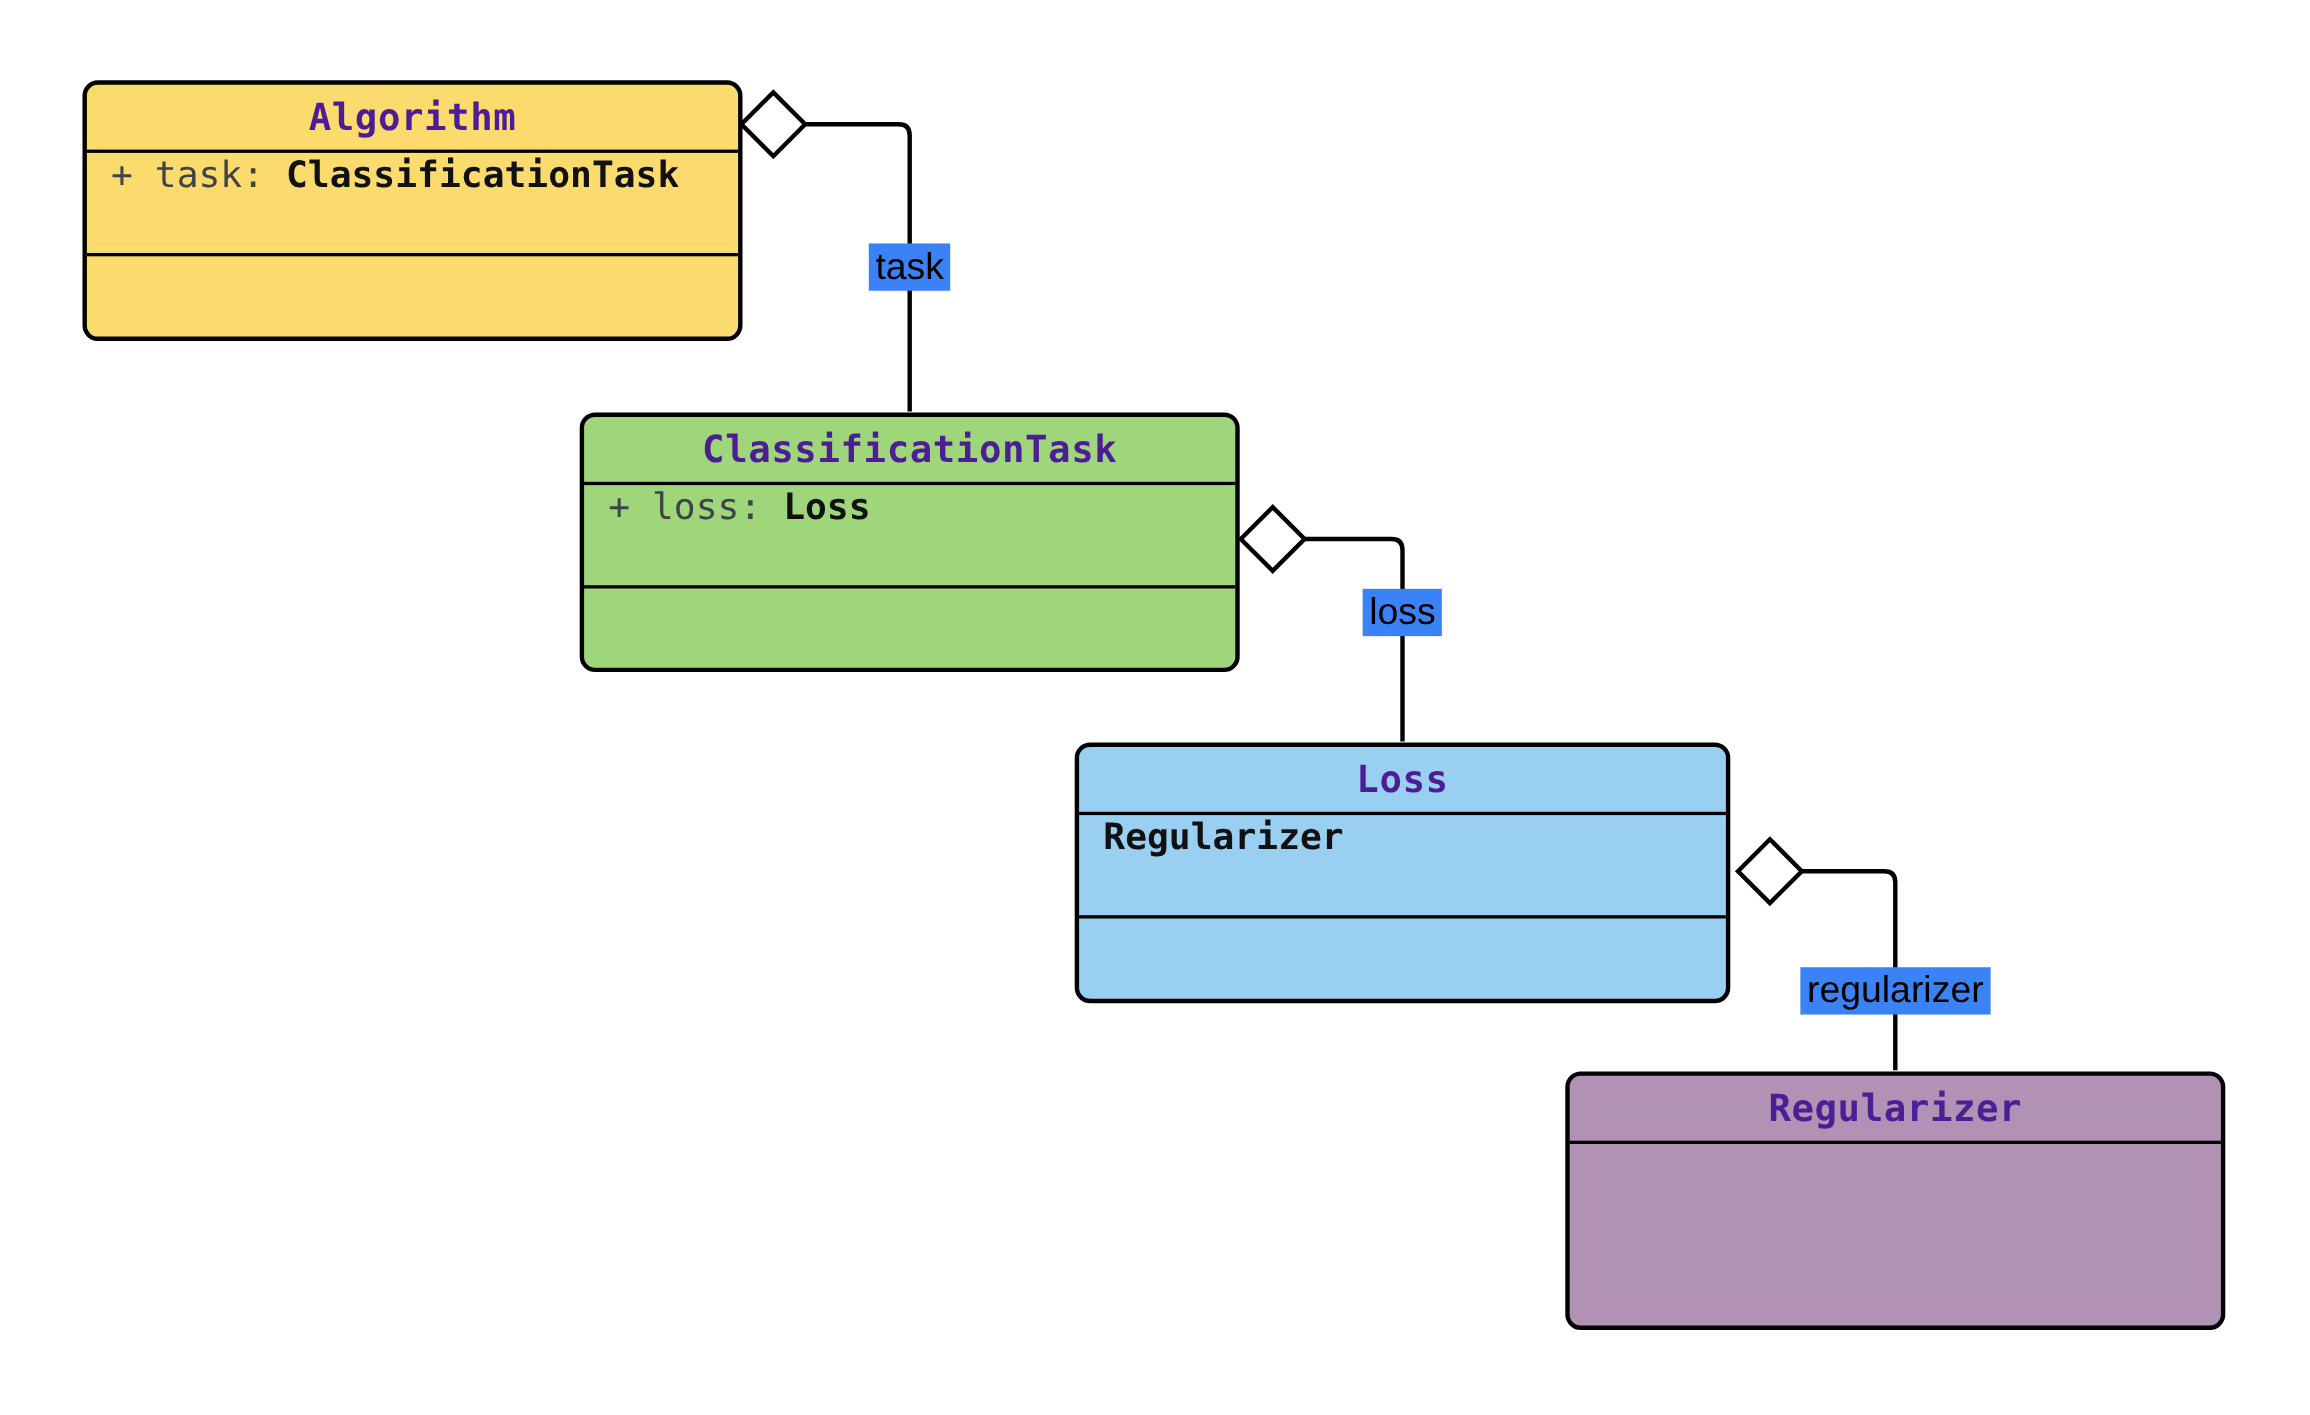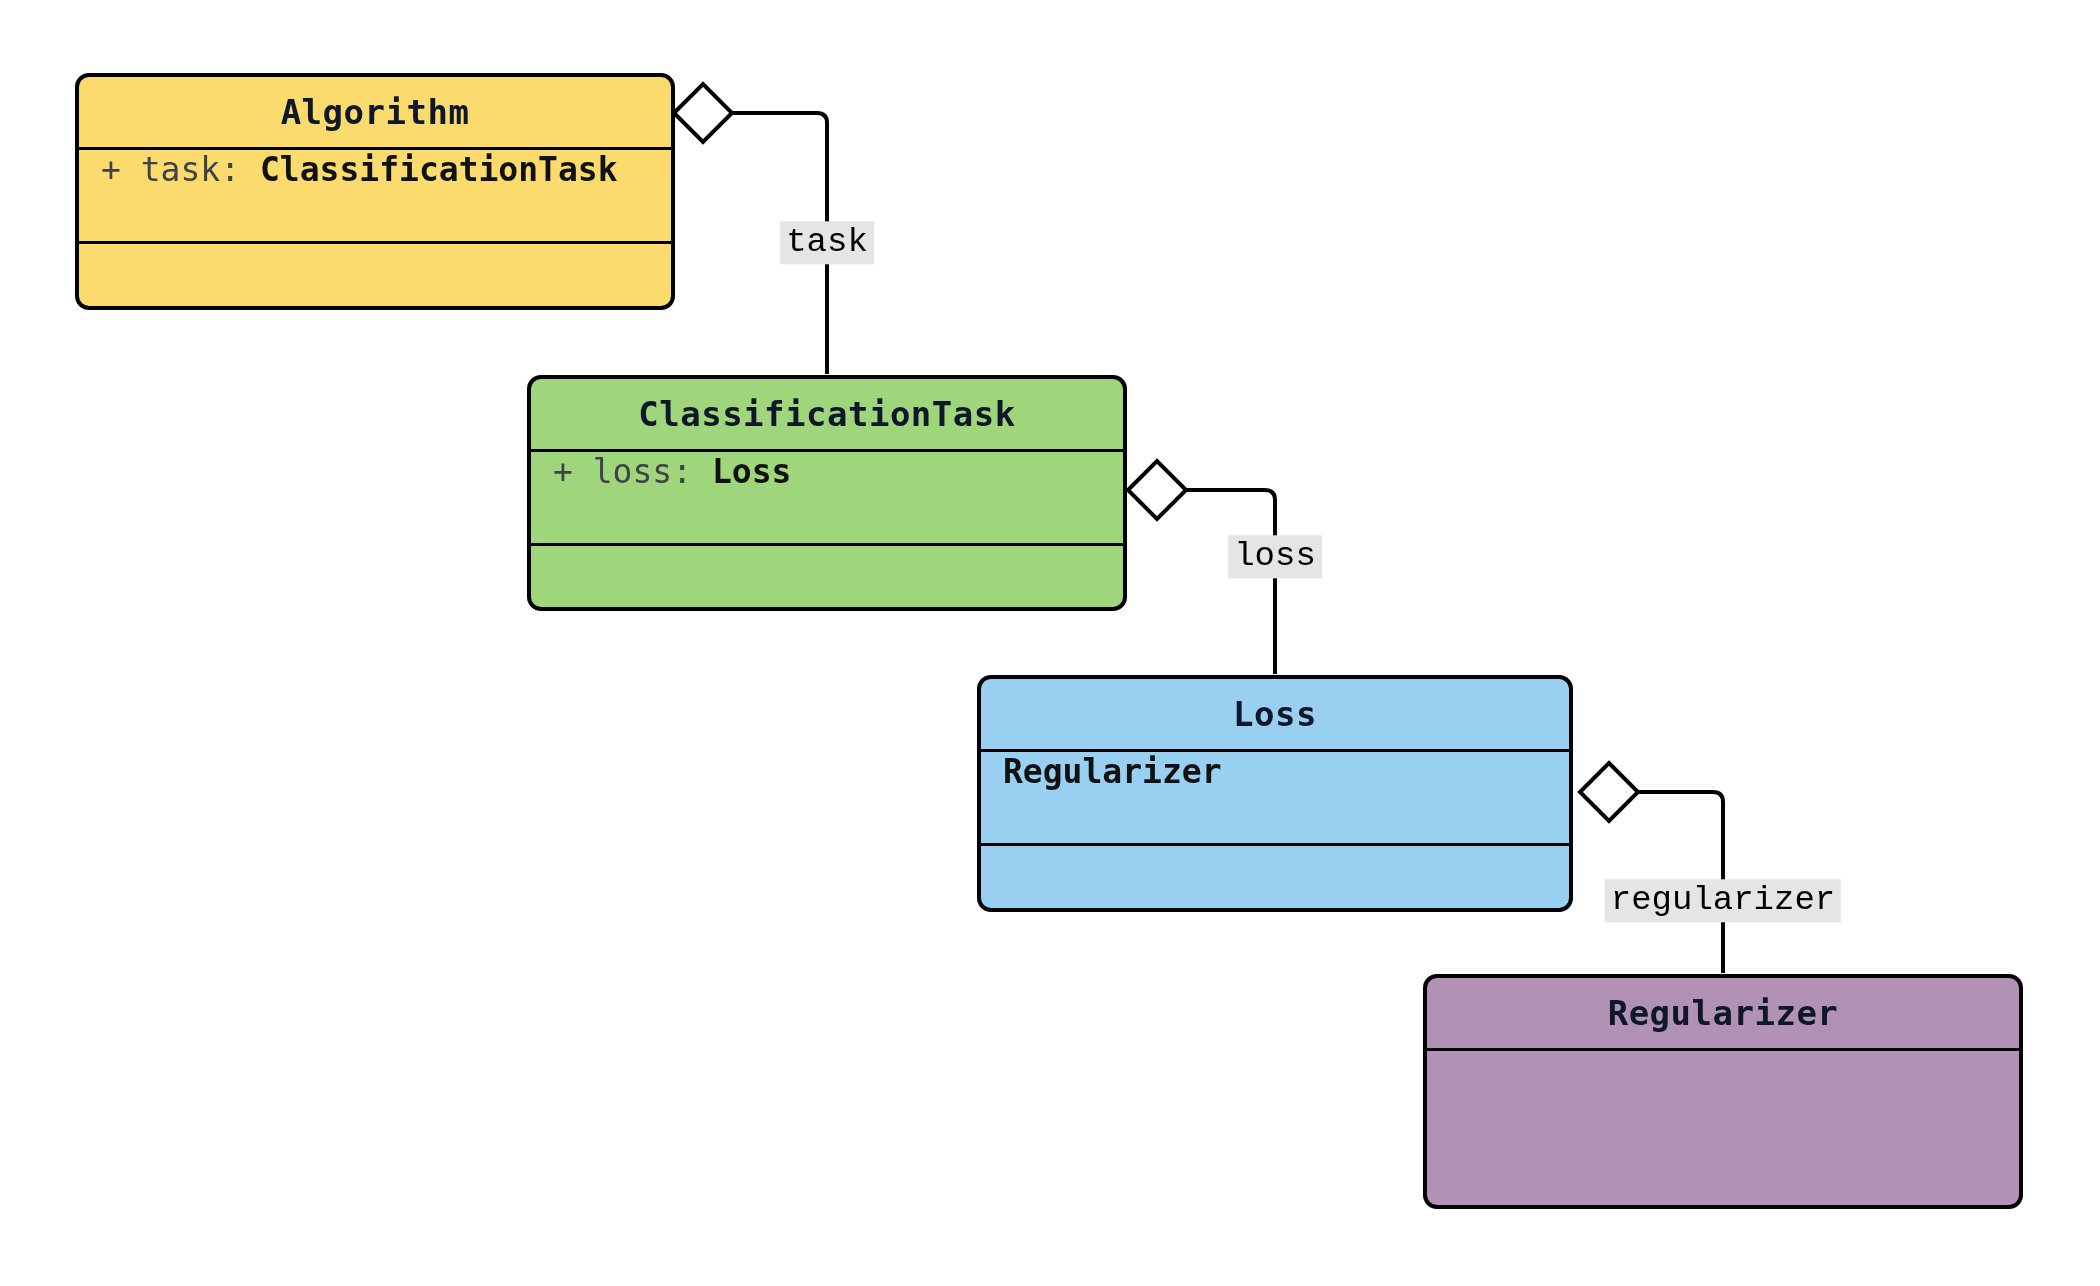--- a/index.html
+++ b/index.html
@@ -24,27 +24,27 @@
   }
   .uml-class {
     position: absolute;
     box-sizing: border-box;
     border: 4px solid #000000;
     border-radius: 14px;
     display: flex;
     flex-direction: column;
   }
   .uml-class .row-title {
-    height: 70px;
+    height: 59px;
     display: flex;
     align-items: center;
     justify-content: center;
     font-size: 34px;
     font-weight: bold;
-    color: #0f172a;
+    color: #4c1d95;
     letter-spacing: 0.5px;
   }
   .uml-class .row-attr {
     height: 91px;
     border-top: 3px solid #000000;
     display: flex;
     align-items: flex-start;
     padding-left: 22px;
     font-size: 33px;
     white-space: pre;
@@ -57,23 +57,23 @@
     color: #111111;
     font-weight: bold;
   }
   .uml-class .row-empty {
     flex: 1;
     border-top: 3px solid #000000;
   }
   .edge-label {
     position: absolute;
     transform: translate(-50%, -50%);
-    background: #e5e5e5;
+    background: #3b82f6;
     padding: 3px 6px;
-    font-family: Liberation Mono, monospace;
+    font-family: Liberation Sans, sans-serif;
     font-size: 34px;
     color: #000000;
     line-height: 1.1;
   }
   .edge-path {
     fill: none;
     stroke: #000000;
     stroke-width: 4;
   }
   .diamond {

